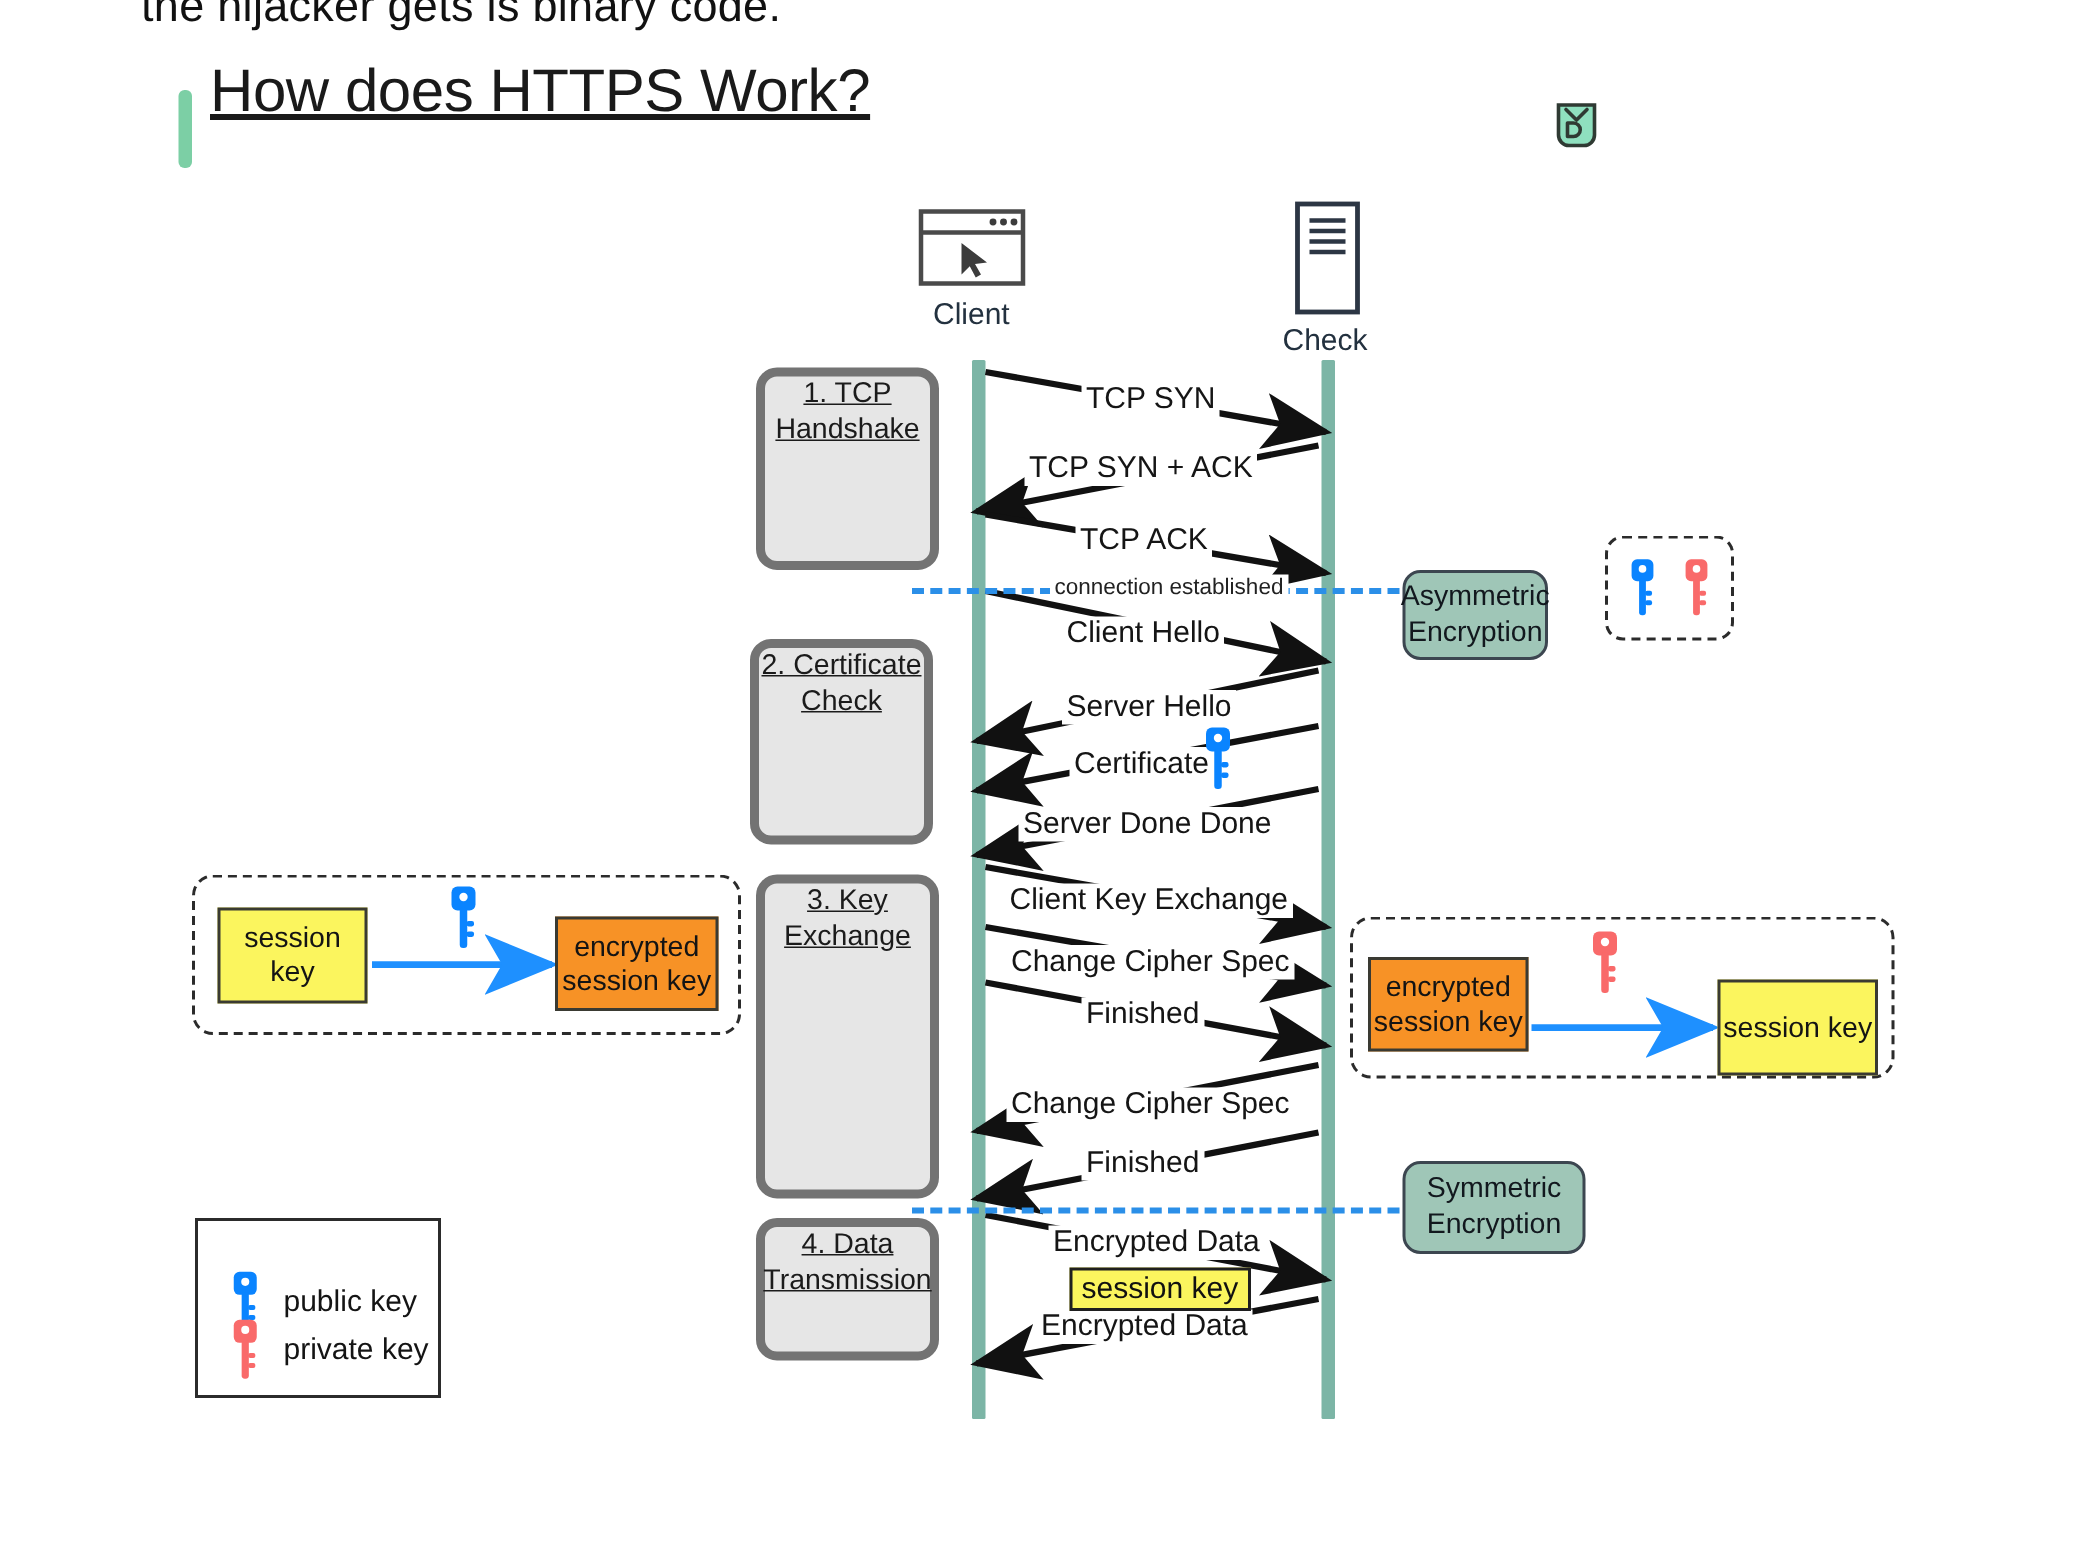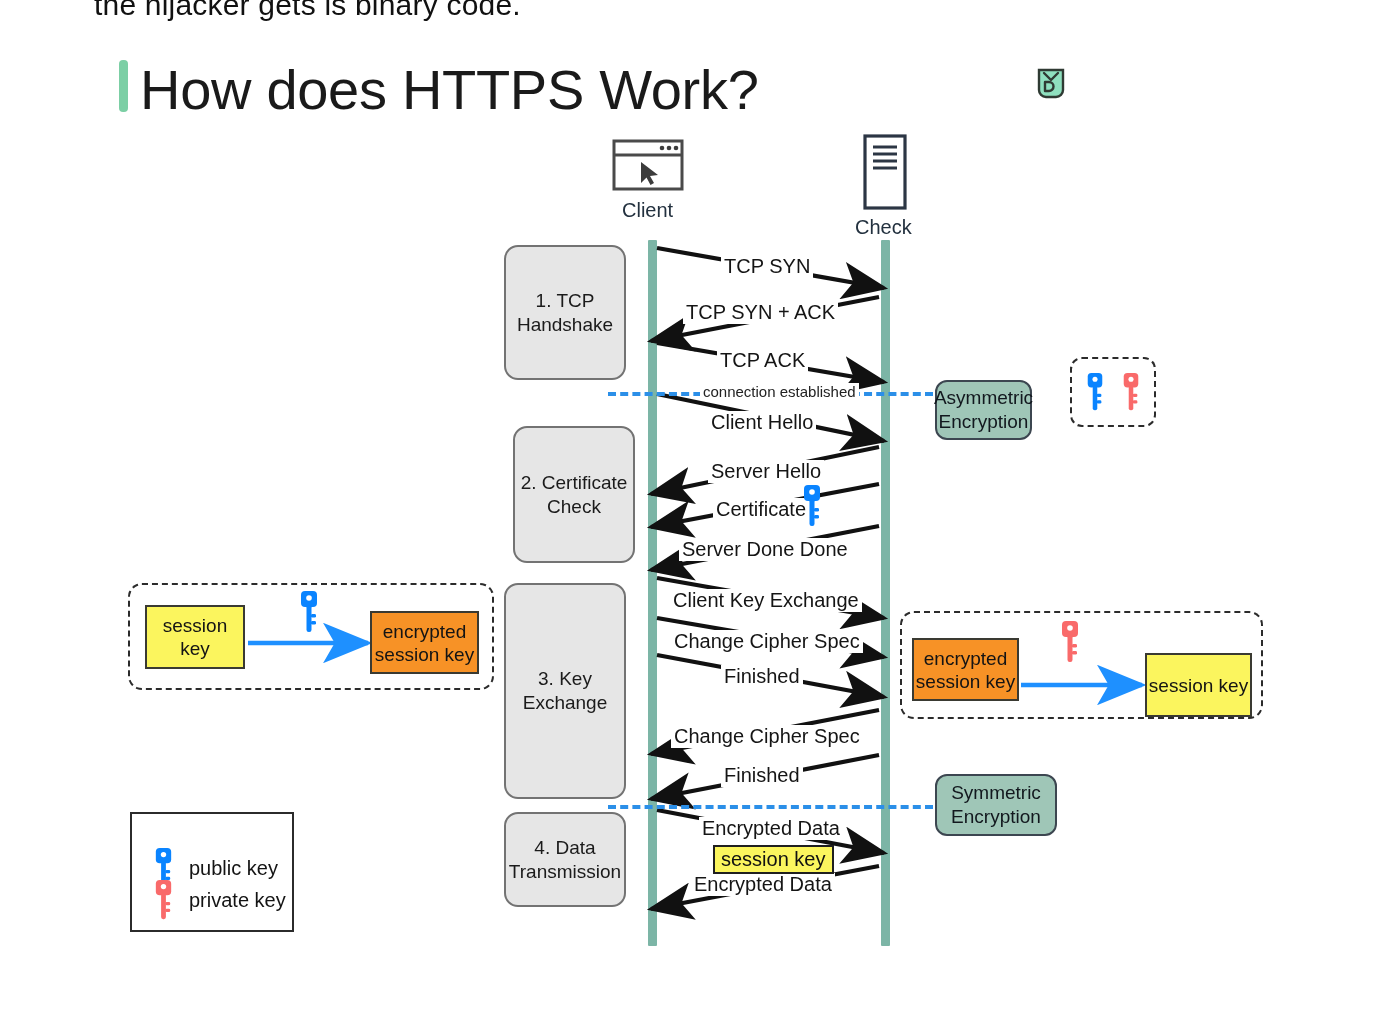--- a/index.html
+++ b/index.html
@@ -3,40 +3,40 @@
 <meta charset="utf-8">
 <style>
   html,body{margin:0;padding:0;background:#ffffff;}
   body{width:1388px;height:1034px;position:relative;overflow:hidden;
        font-family:"Liberation Sans","DejaVu Sans",sans-serif;color:#1b1b1b;}
   .abs{position:absolute;}
 
   
   #cutoff-text{left:94px;top:-12px;font-size:30px;color:#111;letter-spacing:.2px;white-space:nowrap;}
   #title-bar{left:119px;top:60px;width:9px;height:52px;background:#7ccfa5;border-radius:4px;}
-  #page-title{left:140px;top:57px;font-size:56px;color:#1a1a1a;white-space:nowrap;letter-spacing:-.3px;}
+  #page-title{left:140px;top:39px;font-size:40px;color:#1a1a1a;white-space:nowrap;letter-spacing:-.3px;text-decoration:underline;}
   #brand{left:1036px;top:66px;display:flex;align-items:center;gap:8px;}
   #brand-text{font-size:24px;color:#16202b;letter-spacing:-.2px;white-space:nowrap;}
 
   
   .party-label{font-size:20px;color:#23313f;white-space:nowrap;}
   #client-label{left:622px;top:199px;}
   #server-label{left:855px;top:216px;}
 
   
   .lifeline{width:9px;background:#7cb5a6;border-radius:1px;}
   #client-lifeline{left:648px;top:240px;height:706px;}
   #server-lifeline{left:881px;top:240px;height:706px;}
 
   
-  .step-box{background:#e6e6e6;border:2px solid #737373;border-radius:14px;
-            display:flex;align-items:center;justify-content:center;text-align:center;
-            font-size:19px;line-height:24px;color:#1b1b1b;box-sizing:border-box;}
+  .step-box{background:#e6e6e6;border:6px solid #737373;border-radius:14px;
+            display:flex;align-items:flex-start;justify-content:center;text-align:center;
+            font-size:19px;line-height:24px;color:#1b1b1b;box-sizing:border-box;text-decoration:underline;}
   #step-1{left:504px;top:245px;width:122px;height:135px;}
-  #step-2{left:513px;top:426px;width:122px;height:137px;}
+  #step-2{left:500px;top:426px;width:122px;height:137px;}
   #step-3{left:504px;top:583px;width:122px;height:216px;}
   #step-4{left:504px;top:812px;width:122px;height:95px;}
 
   
   .enc-box{background:#9fc6b7;border:2px solid #3c4650;border-radius:12px;
            display:flex;align-items:center;justify-content:center;text-align:center;
            font-size:19px;line-height:24px;color:#12181e;box-sizing:border-box;}
   #asym-box{left:935px;top:380px;width:97px;height:60px;}
   #sym-box{left:935px;top:774px;width:122px;height:62px;}
   #asym-keys{left:1070px;top:357px;width:86px;height:70px;

